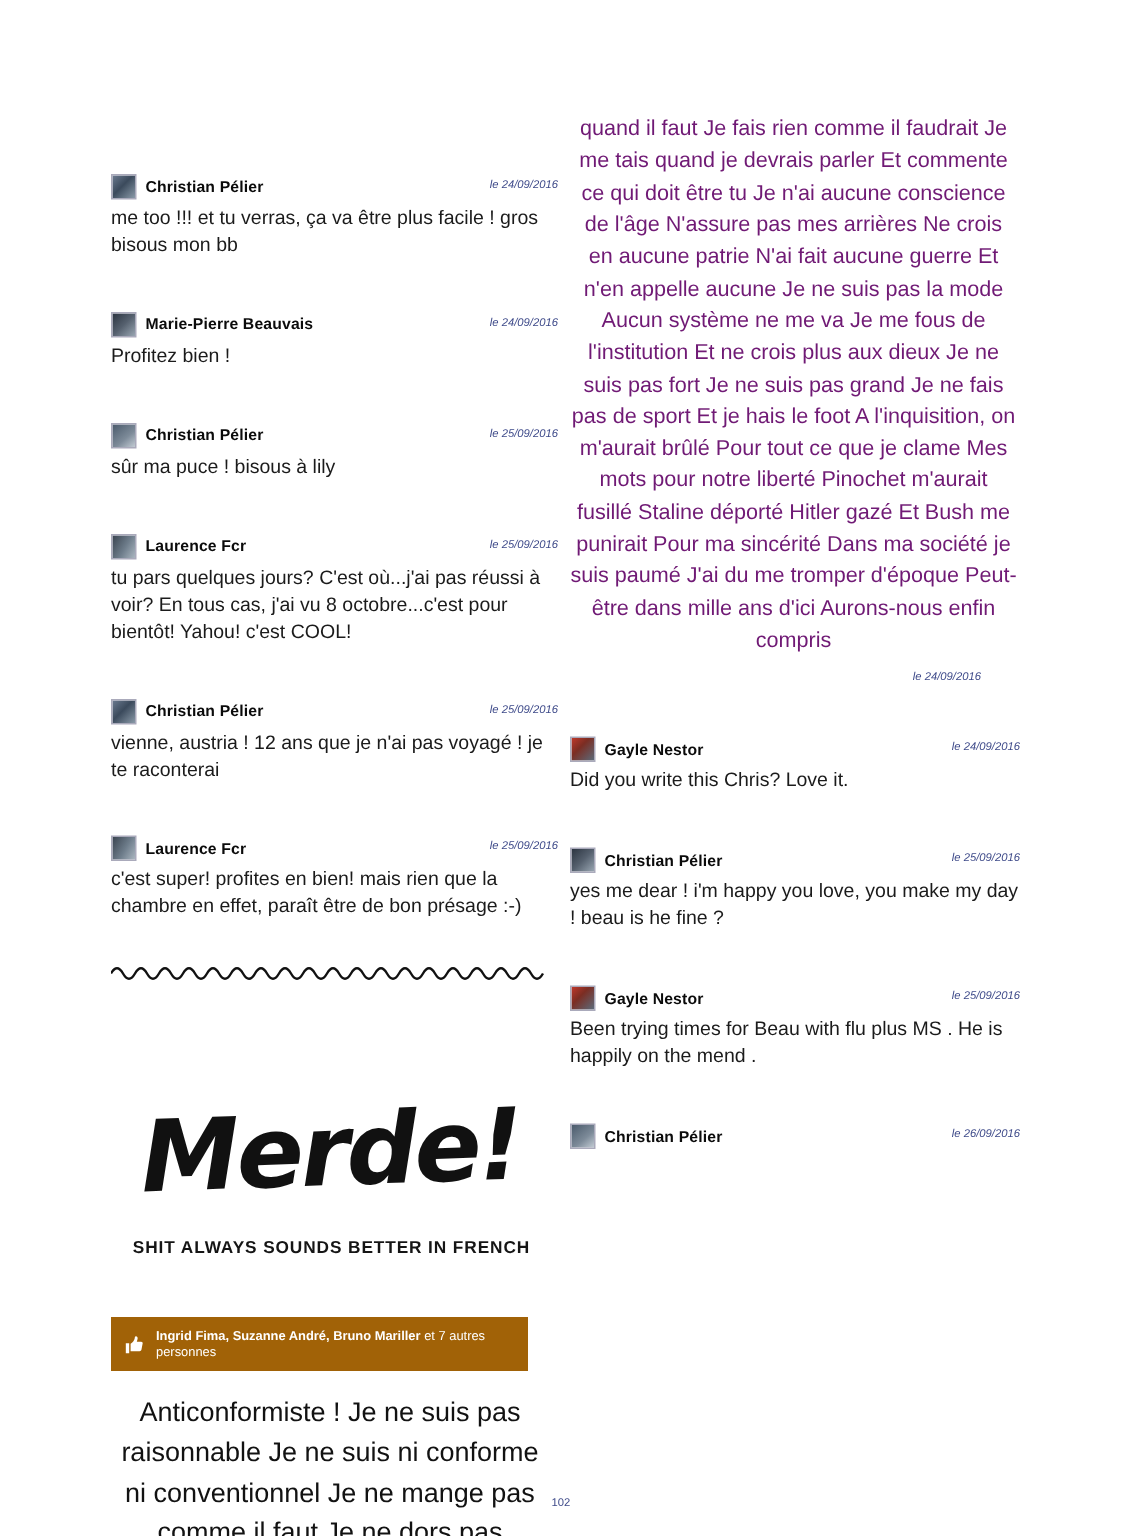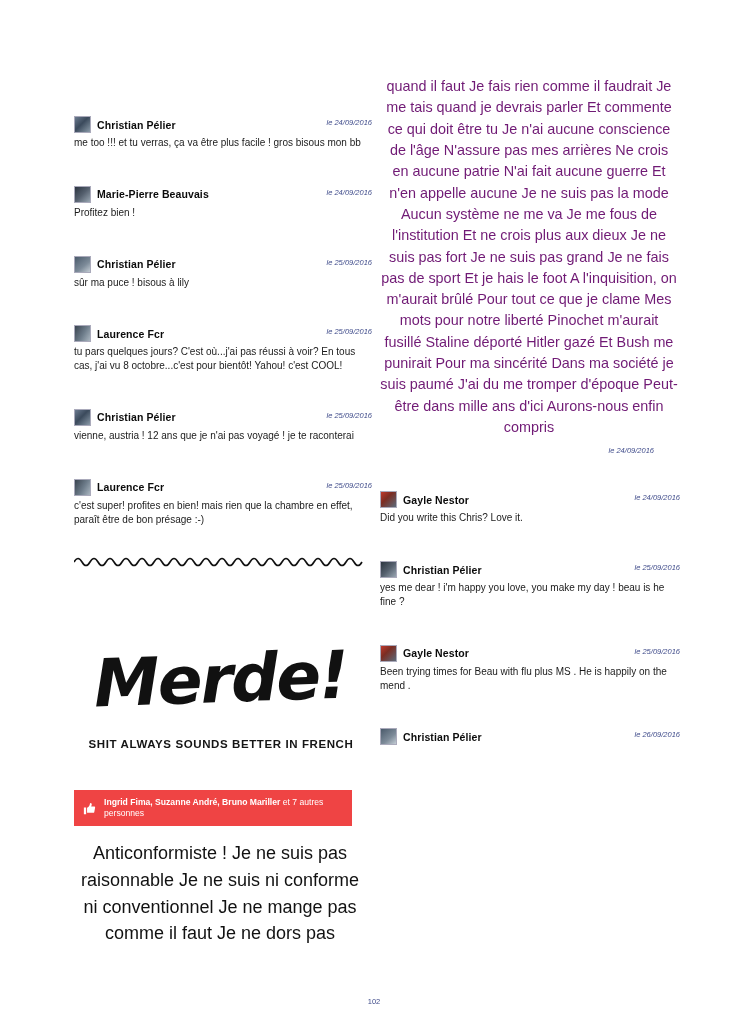--- a/index.html
+++ b/index.html
@@ -68,21 +68,21 @@
   }
   .date {
     position: absolute;
     right: 0;
     top: 2px;
     font-size: 7.5px;
     font-style: italic;
     color: #3f4b8a;
   }
   .comment-body {
-    font-size: 10px;
+    font-size: 13px;
     line-height: 1.38;
     color: #1b1b1b;
     margin-top: 3px;
     padding-left: 0px;
   }
 
   
   .squiggle {
     margin: 18px 0 10px 0;
     height: 14px;
@@ -110,21 +110,21 @@
     margin-top: 26px;
     font-size: 11.5px;
     font-weight: bold;
     letter-spacing: 0.6px;
     color: #151515;
   }
 
   
   .likes-bar {
     margin-top: 40px;
-    background: #ef4444;
+    background: #a16207;
     color: #ffffff;
     display: flex;
     align-items: center;
     padding: 7px 8px;
     width: 278px;
     box-sizing: border-box;
   }
   .thumb {
     width: 15px;
     height: 15px;

